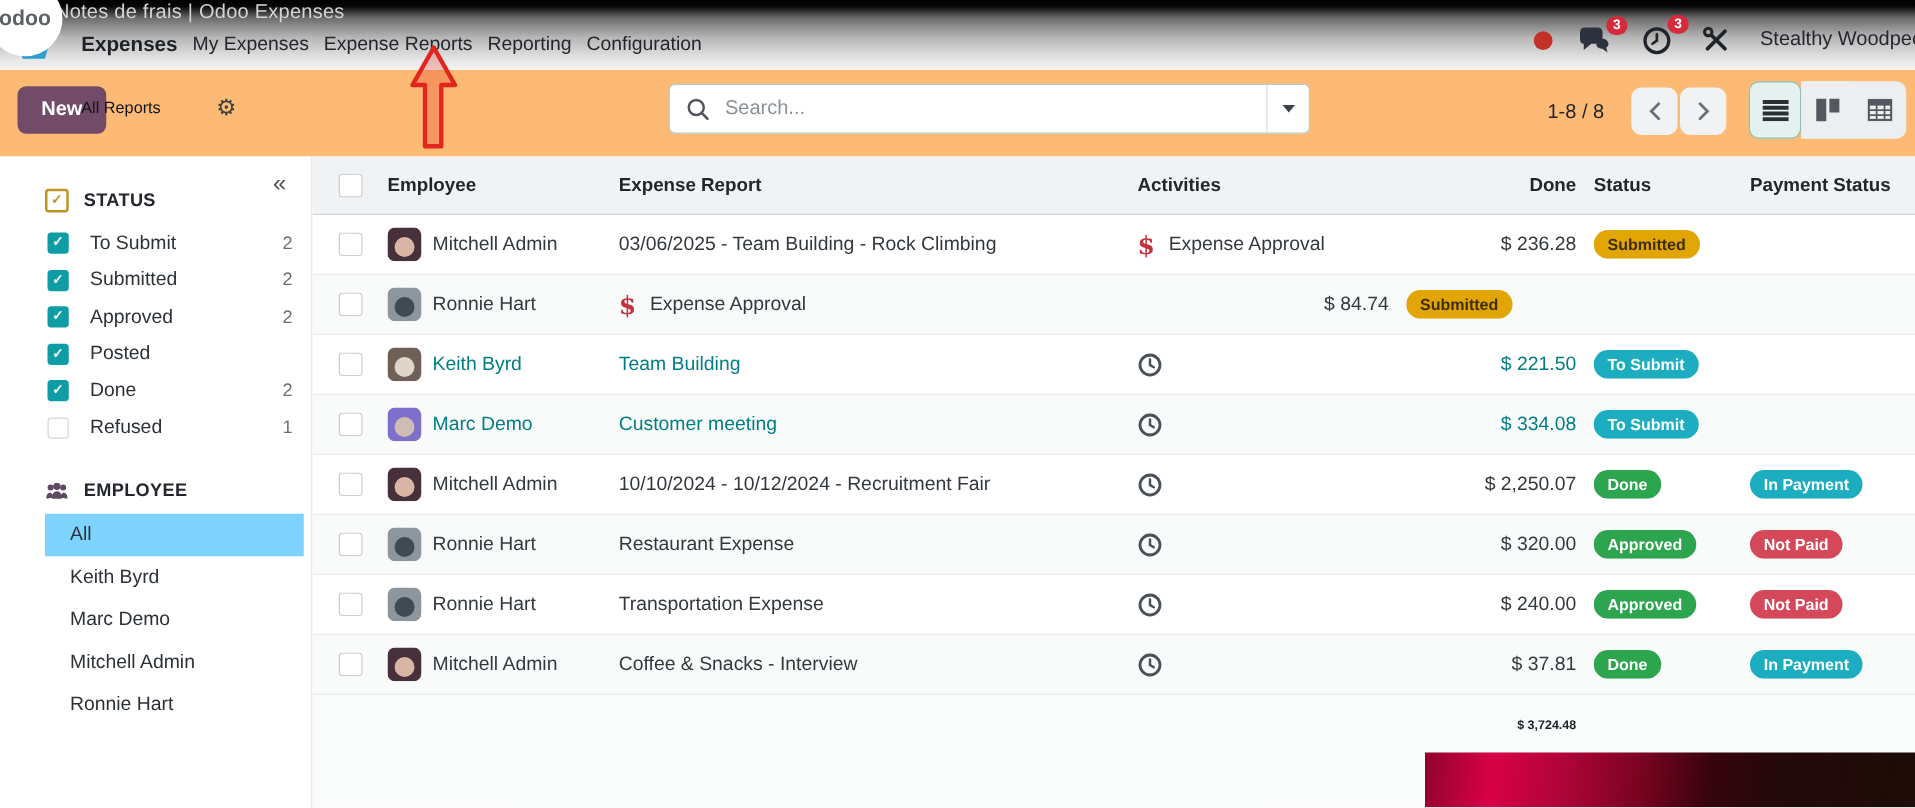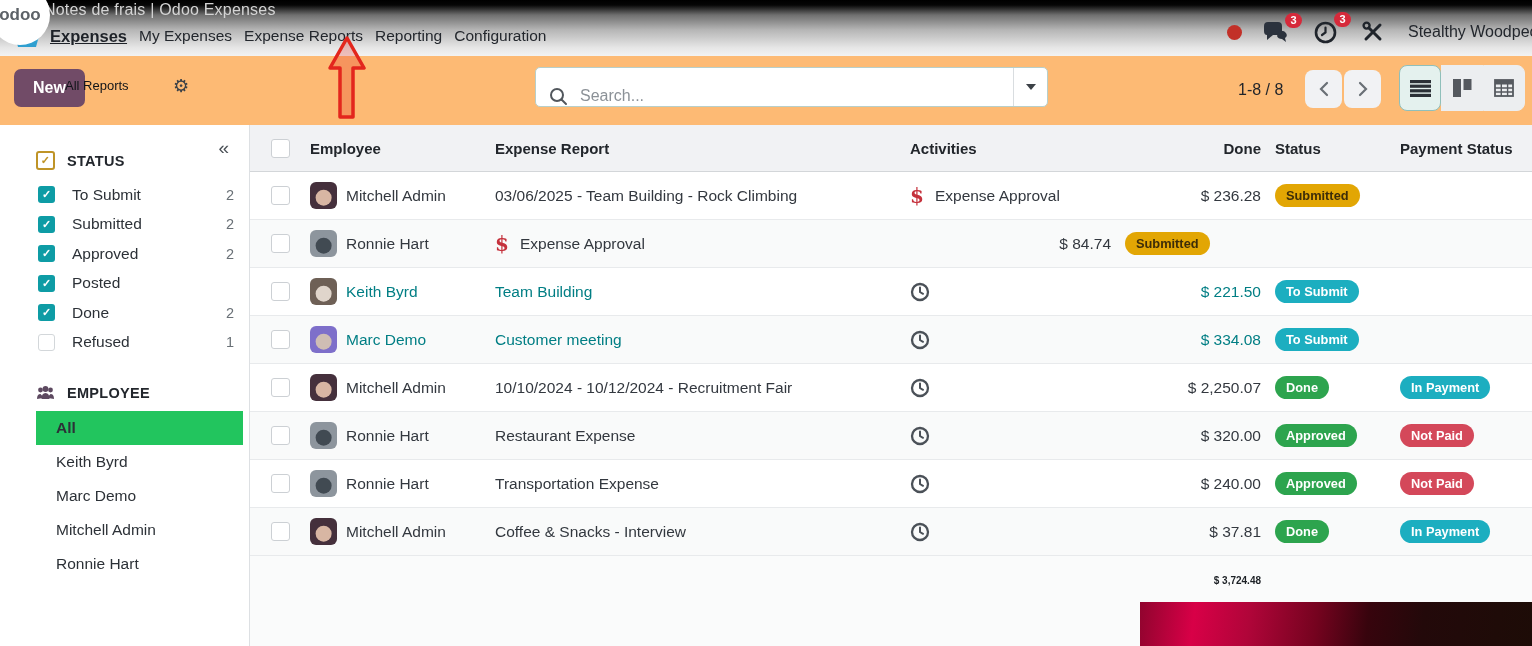--- a/index.html
+++ b/index.html
@@ -8,37 +8,37 @@
 
   
   .topbar{position:absolute;top:0;left:0;right:0;height:56px;z-index:5;
     background:linear-gradient(to bottom,#000 0px,#060606 5px,#6f6f6f 15px,#b6b6b6 30px,#e7e7e7 48px,#f3f3f3 56px);}
   .logo-circle{position:absolute;left:-10px;top:-15px;width:60px;height:60px;border-radius:50%;
     background:#fff;display:flex;align-items:center;justify-content:center;
     font-size:17px;font-weight:700;color:#5c6167;z-index:6;}
   .win-title{position:absolute;left:44px;top:1px;font-size:16px;color:#d4d4d4;letter-spacing:.2px;}
   .nav{position:absolute;left:0;top:19px;height:34px;display:flex;align-items:center;}
   .app-icon{margin-left:12px;width:30px;height:27px;display:inline-block;}
-  .app-name{font-size:16.5px;font-weight:700;color:#1e2228;margin-left:8px;cursor:pointer;text-decoration:underline;}
+  .app-name{font-size:16.5px;font-weight:700;color:#1e2228;margin-left:23px;cursor:pointer;}
   .nav-item{font-size:15.5px;color:#23272d;margin-left:12px;cursor:pointer;text-decoration:none;}
   .systray{position:absolute;right:0;top:16px;height:32px;display:flex;align-items:center;}
   .rec-dot{width:15px;height:15px;border-radius:50%;background:#c23028;margin-right:20px;}
   .tray-icn{position:relative;margin-right:24px;display:inline-flex;cursor:pointer;}
   .badge-red{position:absolute;top:-8px;right:-13px;background:#d6293a;color:#fff;font-size:11px;
     font-weight:700;font-style:normal;border-radius:9px;padding:2px 5.5px;line-height:1;}
   .user-name{font-size:16px;color:#23272d;white-space:nowrap;width:124px;overflow:hidden;cursor:pointer;}
 
   
   .control-panel{position:absolute;top:56px;left:0;right:0;height:69px;background:#fdba74;z-index:4;}
   .new-btn{position:absolute;left:14px;top:13px;height:38px;padding:0 19px;background:#714B67;color:#fff;
     border:none;border-radius:7px;font-size:16px;font-weight:700;font-family:inherit;cursor:pointer;}
   .view-title{position:absolute;left:65px;top:22px;font-size:13px;color:#101419;}
   .gear{position:absolute;left:173px;top:19px;font-size:18px;color:#3c4147;cursor:pointer;}
   .searchbar{position:absolute;left:535px;top:11px;width:513px;height:40px;box-sizing:border-box;
-    border:1px solid #b7cfca;border-radius:5px;background:#fff;display:flex;align-items:flex-end;}
+    border:1px solid #b7cfca;border-radius:5px;background:#fff;display:flex;align-items:center;}
   .searchbar input{border:none;outline:none;flex:1;font-size:16px;color:#333;margin-left:10px;
     font-family:inherit;background:transparent;}
   .searchbar input::placeholder{color:#8b9197;}
   .search-icon{margin-left:13px;display:inline-flex;}
   .search-toggle{width:33px;height:100%;border-left:1px solid #d9dde0;display:flex;align-items:center;
     justify-content:center;cursor:pointer;}
   .caret-down{width:0;height:0;border-left:5px solid transparent;border-right:5px solid transparent;
     border-top:6px solid #3c4147;}
   .pager-text{position:absolute;left:1238px;top:25px;font-size:16px;color:#1f2329;}
   .pager-btn{position:absolute;top:14px;width:37px;height:38px;background:#f1f2f4;border:none;
@@ -63,21 +63,21 @@
   .facet-item{display:flex;align-items:center;height:29.5px;padding:0 15px 0 38px;
     font-size:15.5px;color:#2c3137;cursor:pointer;}
   .cb{width:17px;height:17px;border-radius:3px;margin-right:17px;display:flex;align-items:center;
     justify-content:center;box-sizing:border-box;font-size:11px;font-weight:700;line-height:1;}
   .cb.on{background:#0E9CA5;color:#fff;}
   .cb.off{background:#fff;border:1px solid #d3d7da;}
   .cnt{margin-left:auto;color:#697076;font-size:14.5px;}
   .emp-list{margin:0 6px 0 36px;}
   .emp-item{display:flex;align-items:center;height:34px;padding-left:20px;font-size:15.5px;
     color:#2c3137;cursor:pointer;}
-  .emp-item.selected{background:#22c55e;font-weight:700;}
+  .emp-item.selected{background:#7dd3fc;font-weight:400;}
 
   
   .main{flex:1;position:relative;background:#fafbfb;overflow:hidden;}
   .tgrid{display:grid;grid-template-columns:60px 185px 415px 215px 150px 125px 1fr;align-items:center;}
   .thead{height:46px;background:#f1f2f4;border-bottom:1px solid #d3d6d9;font-weight:700;
     color:#22262b;font-size:15px;}
   .trow{height:47px;border-bottom:1px solid #e8eaec;font-size:15.5px;background:#fff;cursor:pointer;}
   .trow:nth-child(even){background:#f9fafa;}
   .cell{min-width:0;white-space:nowrap;overflow:hidden;}
   .cell-check{display:flex;justify-content:center;}

